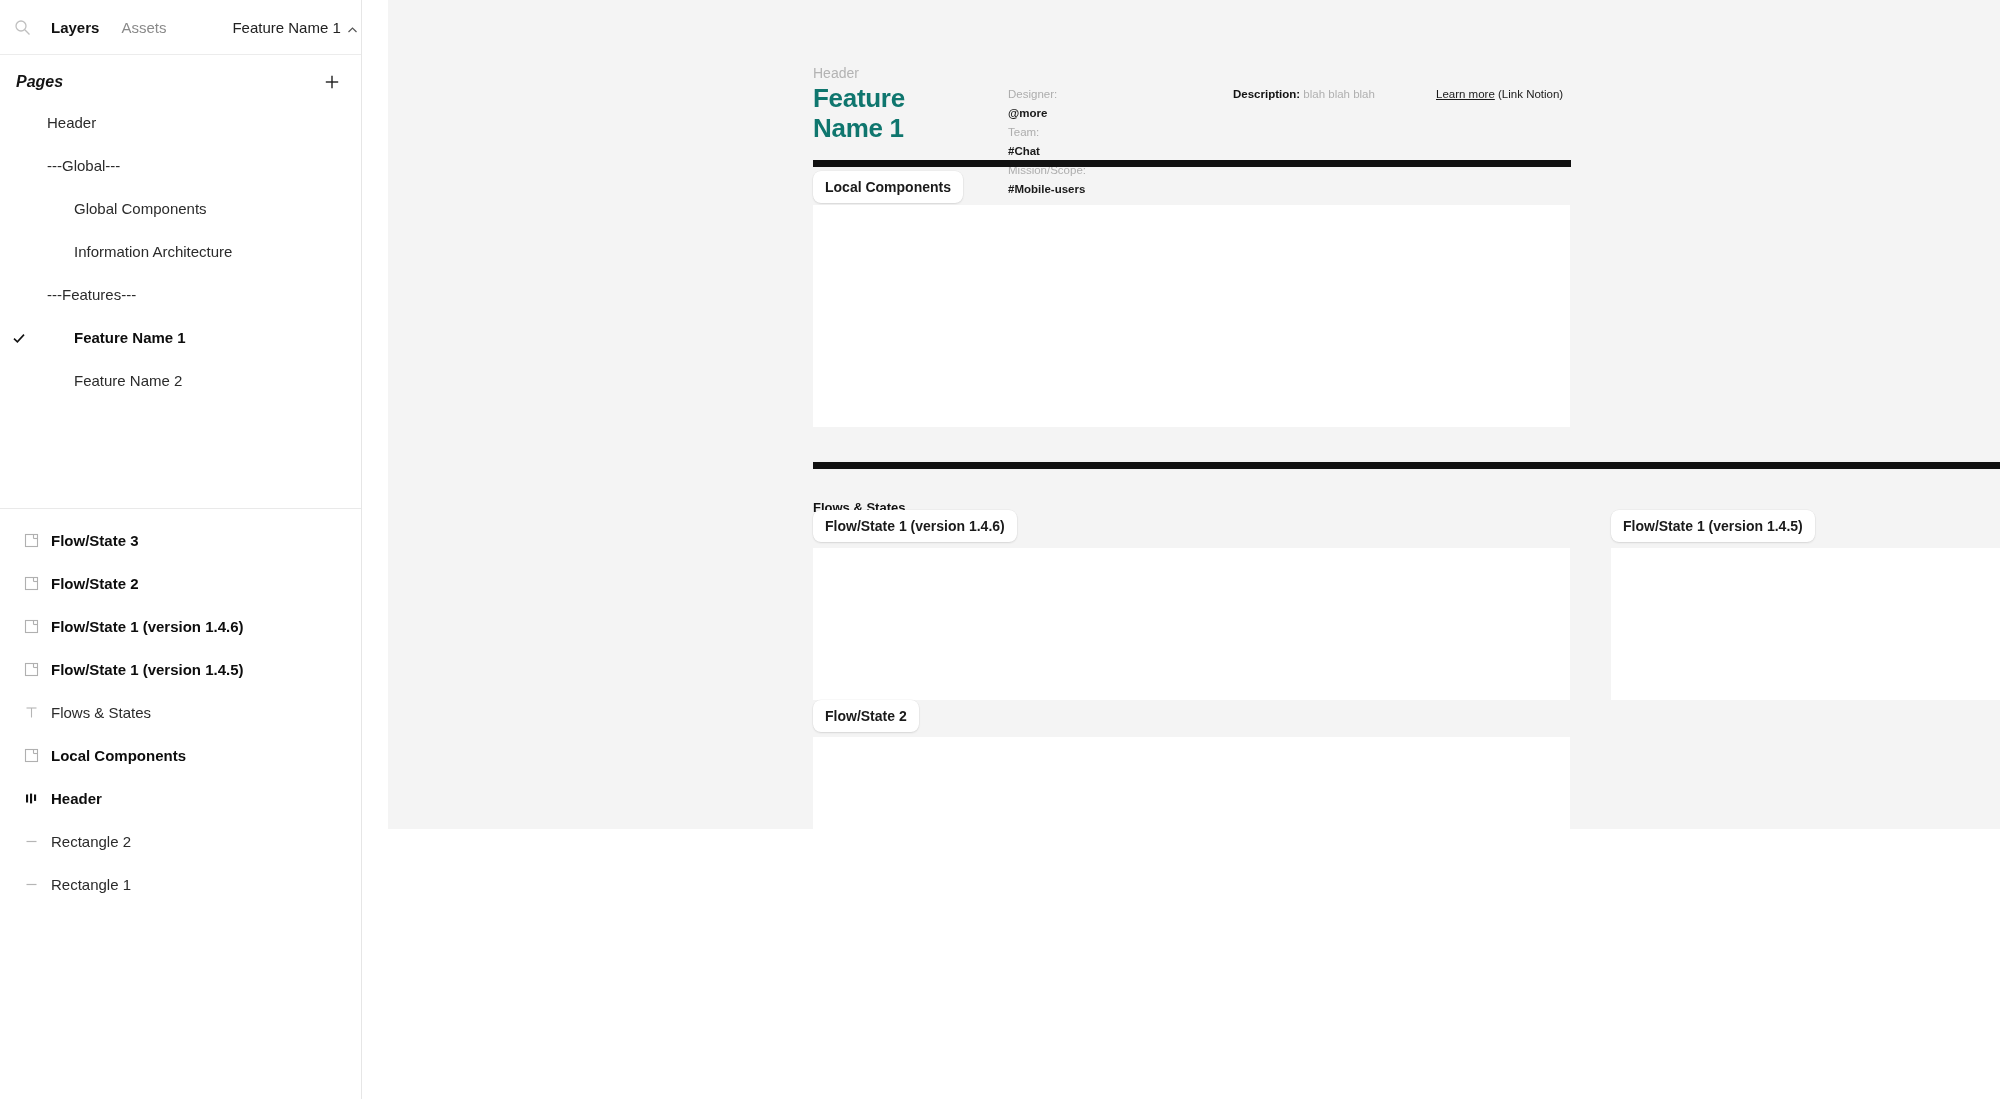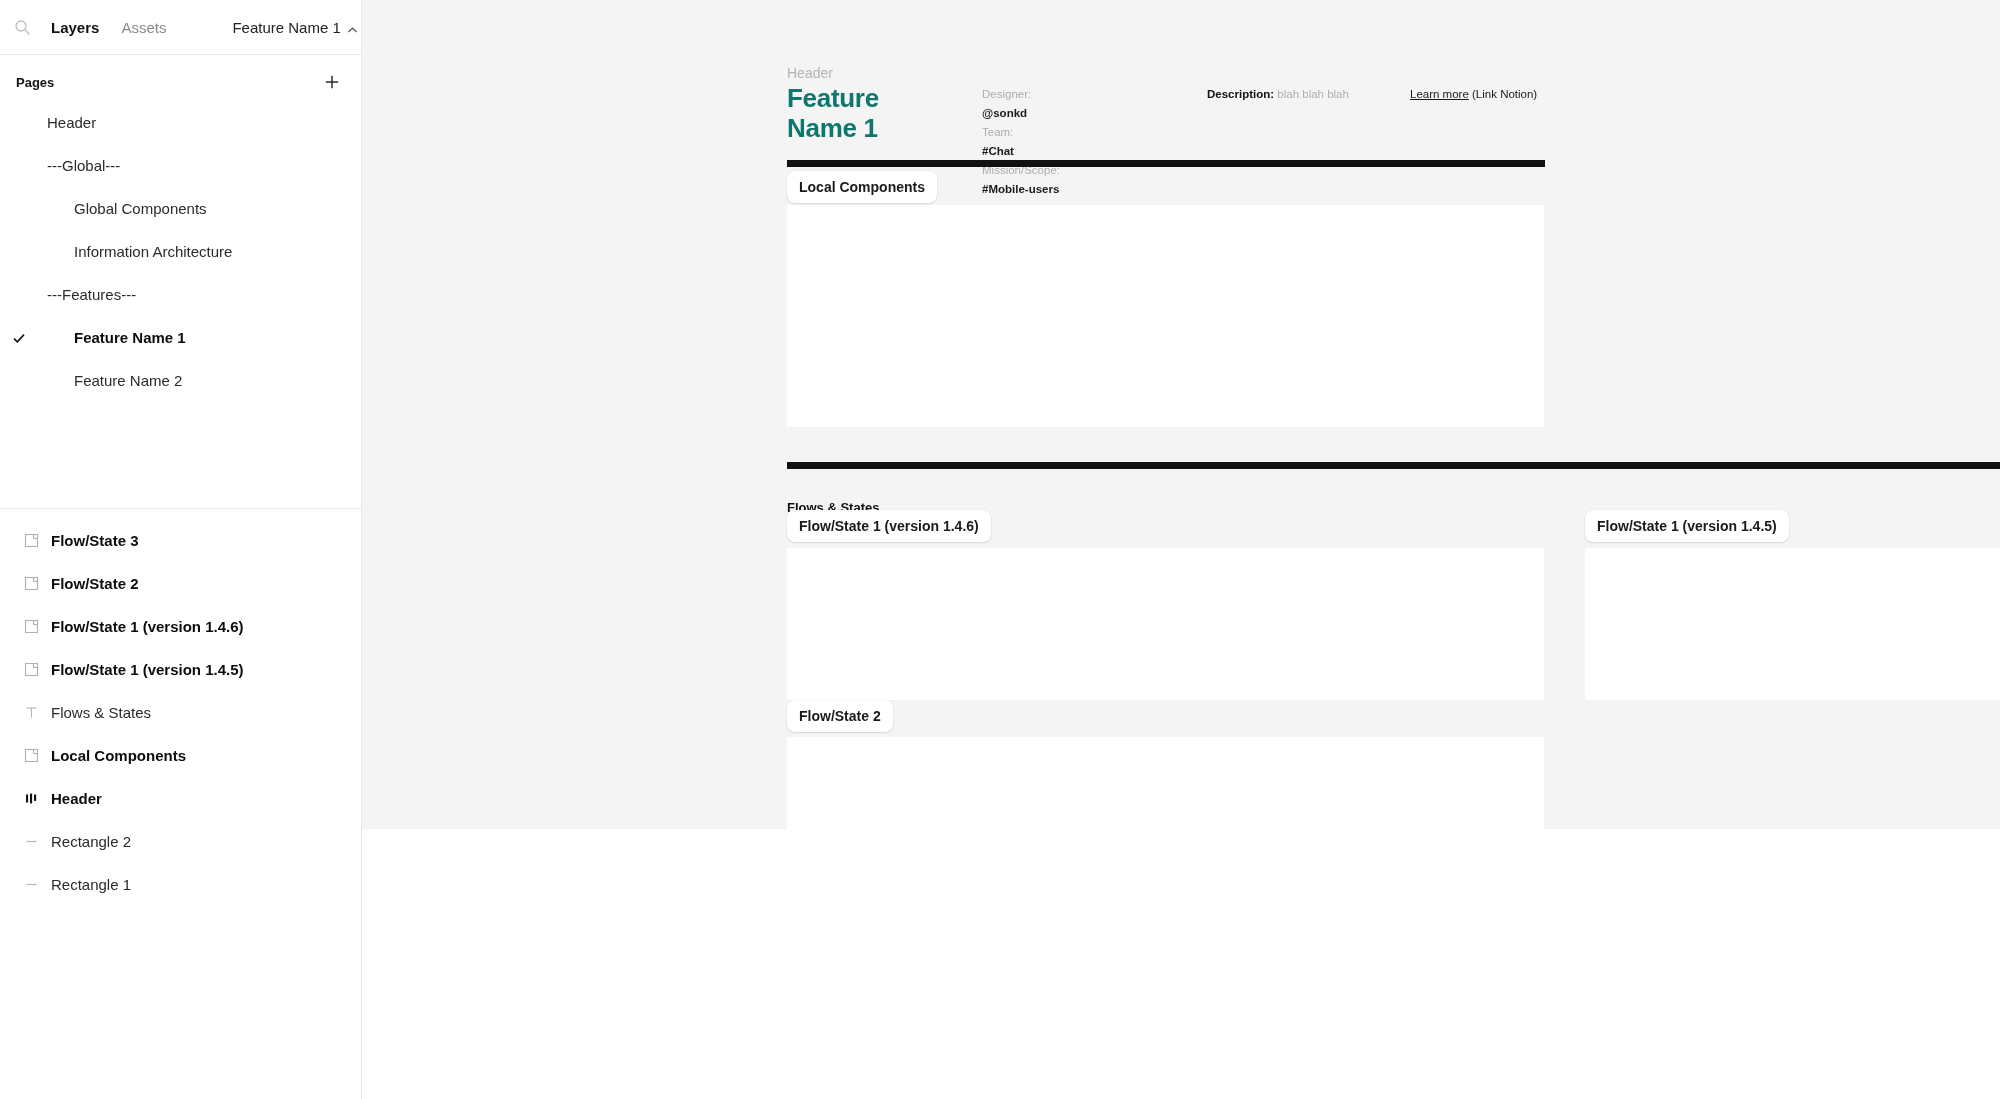--- a/index.html
+++ b/index.html
@@ -3,21 +3,21 @@
 <meta charset="utf-8">
 <style>
   * { margin:0; padding:0; box-sizing:border-box; }
   html, body { width:2000px; height:1099px; }
   body {
     font-family:"Liberation Sans", sans-serif;
     background:#ffffff;
     color:#1f1f1f;
     overflow:hidden;
   }
-  .app { display:flex; width:2000px; height:829px; }
+  .app { display:flex; width:2000px; height:829px;gap:26px; }
 
   
   .sidebar {
     width:362px; height:1099px; flex:0 0 362px;
     background:#ffffff;
     border-right:1px solid #e6e6e6;
     display:flex; flex-direction:column;
     position:relative;
   }
   .sb-toolbar {
@@ -35,21 +35,21 @@
   .file-chip {
     margin-left:52px; display:flex; align-items:center; gap:6px;
     font-size:15px; color:#222; white-space:nowrap;
   }
   .chev { width:11px; height:11px; display:inline-block; }
 
   .pages-head {
     display:flex; align-items:center; justify-content:space-between;
     padding:16px 18px 8px 16px;
   }
-  .pages-title { font-size:13px; font-weight:700; color:#141414; }
+  .pages-title { font-size:16px; font-weight:700; color:#141414;font-style:italic; }
   .plus-btn { width:22px; height:22px; display:flex; align-items:center; justify-content:center; cursor:default; }
 
   .pages-list { padding-bottom:6px; }
   .page-row {
     height:43px; display:flex; align-items:center;
     font-size:15px; color:#2b2b2b; cursor:default;
     padding-right:10px;
   }
   .page-check { width:38px; flex:0 0 38px; display:flex; align-items:center; justify-content:center; }
   .page-label { white-space:nowrap; }
@@ -323,21 +323,21 @@
 
   <main class="canvas">
 
     <div class="hdr-kicker">Header</div>
     <div class="hdr-title">Feature
 Name 1</div>
 
     <div class="meta">
       <div class="meta-row">
         <span class="meta-key">Designer:</span>
-        <span class="meta-val">@sonkd</span>
+        <span class="meta-val">@more</span>
       </div>
       <div class="meta-row">
         <span class="meta-key">Team:</span>
         <span class="meta-val">#Chat</span>
       </div>
       <div class="meta-row">
         <span class="meta-key">Mission/Scope:</span>
         <span class="meta-val">#Mobile-users</span>
       </div>
     </div>

